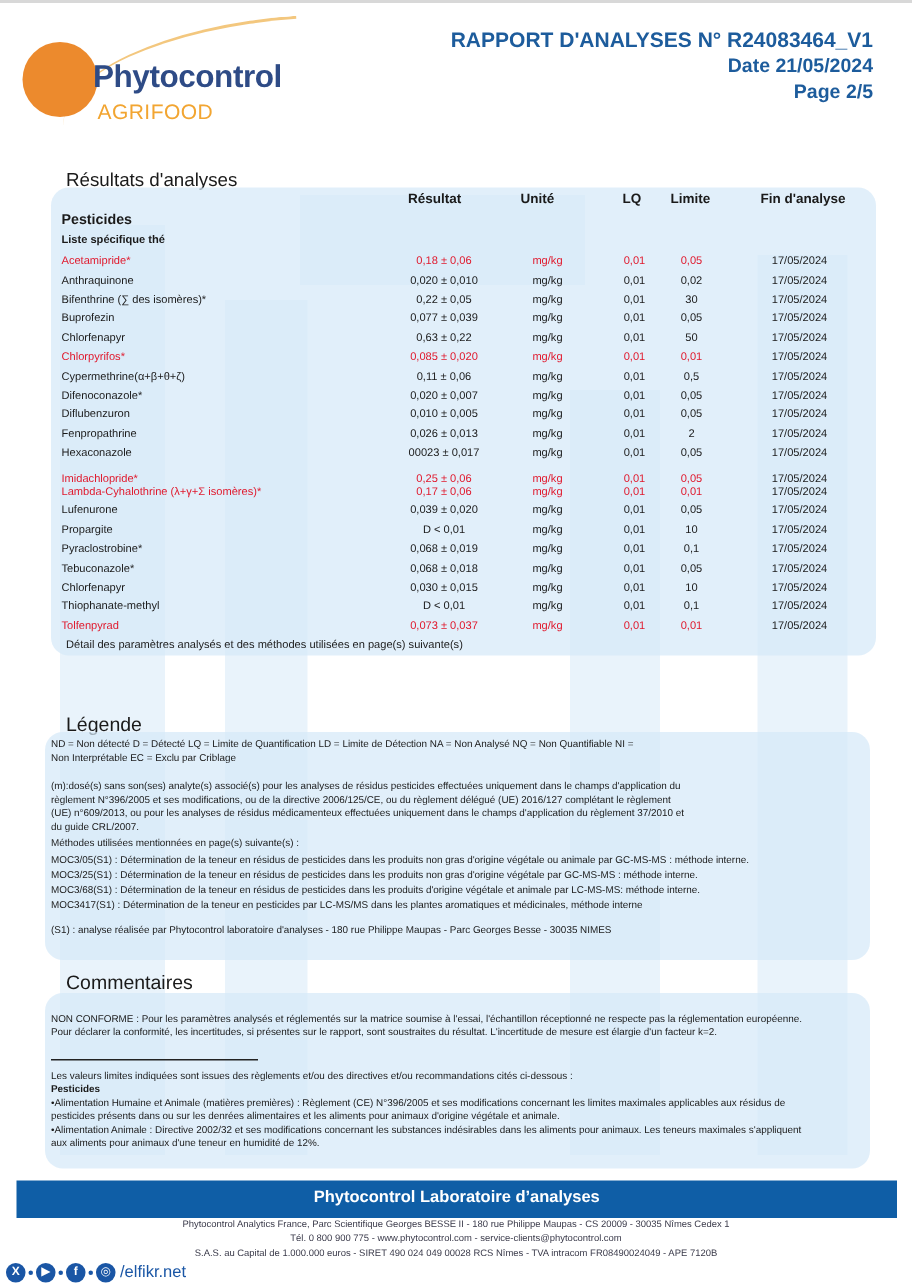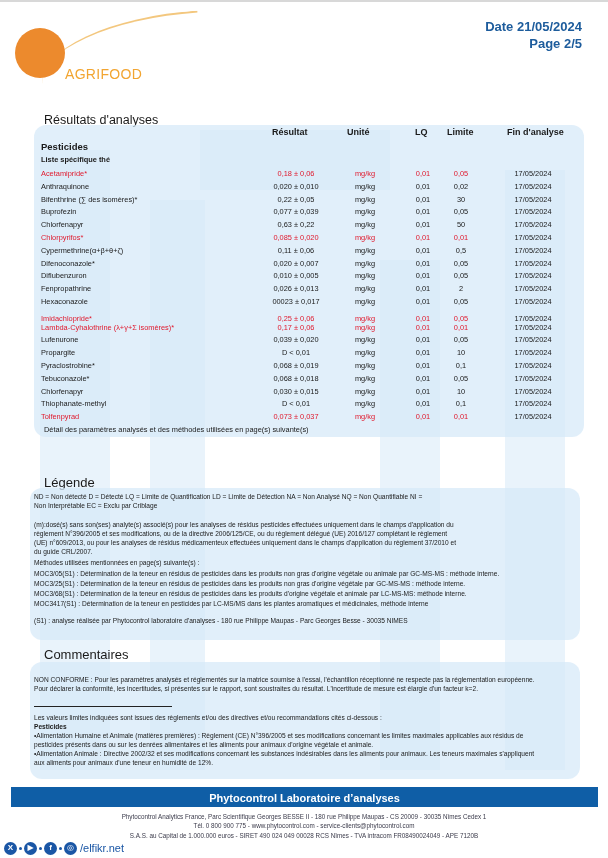--- a/index.html
+++ b/index.html
@@ -35,45 +35,47 @@
   .row .c-unit { left:350px; width:30px; text-align:center; }
   .row .c-lq { left:412px; width:22px; text-align:center; }
   .row .c-lim { left:446px; width:30px; text-align:center; }
   .row .c-date { left:505px; width:56px; text-align:center; }
   .row.red { color:#e0182c; }
   .note { position:absolute; font-size:7.4px; color:#1a1a1a; line-height:9.5px; }
   .small { position:absolute; font-size:6.6px; color:#1a1a1a; line-height:9px; }
   .bold { font-weight:bold; }
   .rule { position:absolute; left:34px; top:706px; width:138px; height:1px; background:#222; }
   
-  .footer-bar { position:absolute; left:11px; top:787px; width:587px; height:20px; background:#0f5ea6; color:#fff; font-weight:bold; font-size:11px; text-align:center; line-height:23px; }
+  .footer-bar { position:absolute; left:11px; top:787px; width:587px; height:25px; background:#0f5ea6; color:#fff; font-weight:bold; font-size:11px; text-align:center; line-height:23px; }
   .footer-line { position:absolute; left:0; width:608px; text-align:center; font-size:6.3px; color:#3a3a4a; }
   .social { position:absolute; left:4px; top:840px; height:16px; display:flex; align-items:center; gap:2px; }
   .soc-icon { width:13px; height:13px; border-radius:50%; background:#1a56a5; color:#fff; font-size:8px; font-weight:bold; display:flex; align-items:center; justify-content:center; line-height:1; }
   .soc-dot { width:3px; height:3px; border-radius:50%; background:#1a56a5; }
   .soc-text { font-size:11px; color:#1a56a5; margin-left:1px; }
 </style>
 </head>
 <body>
 
 <div class="topline"></div>
 
 <div class="wm" style="left:40px; top:150px; width:70px; height:620px;"></div>
 <div class="wm" style="left:200px; top:130px; width:190px; height:60px;"></div>
 <div class="wm" style="left:150px; top:200px; width:55px; height:570px;"></div>
 <div class="wm" style="left:380px; top:260px; width:60px; height:510px;"></div>
 <div class="wm" style="left:505px; top:170px; width:60px; height:600px;"></div>
 
 <div class="logo">
   <div class="logo-arc"></div>
   <div class="logo-circle"></div>
+  <div class="logo-name">Phytocontrol</div>
   <div class="logo-sub">AGRIFOOD</div>
 </div>
 
 <div class="hdr">
+  <div class="t1">RAPPORT D'ANALYSES N° R24083464_V1</div>
   <div class="t2">Date 21/05/2024</div>
   <div class="t3">Page 2/5</div>
 </div>
 
 <div class="sec-title" style="left:44px; top:113px;">Résultats d'analyses</div>
 <div class="panel" style="left:34px; top:125px; width:550px; height:312px;"></div>
 
 <div class="th" style="left:272px;">Résultat</div>
 <div class="th" style="left:347px;">Unité</div>
 <div class="th" style="left:415px;">LQ</div>

